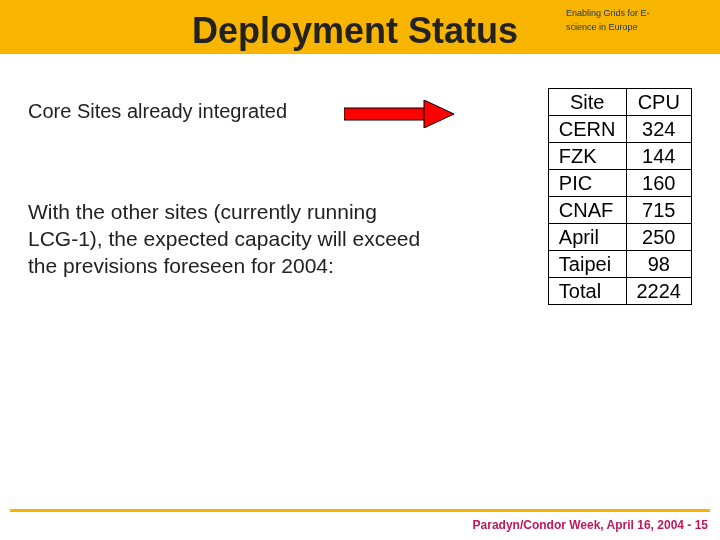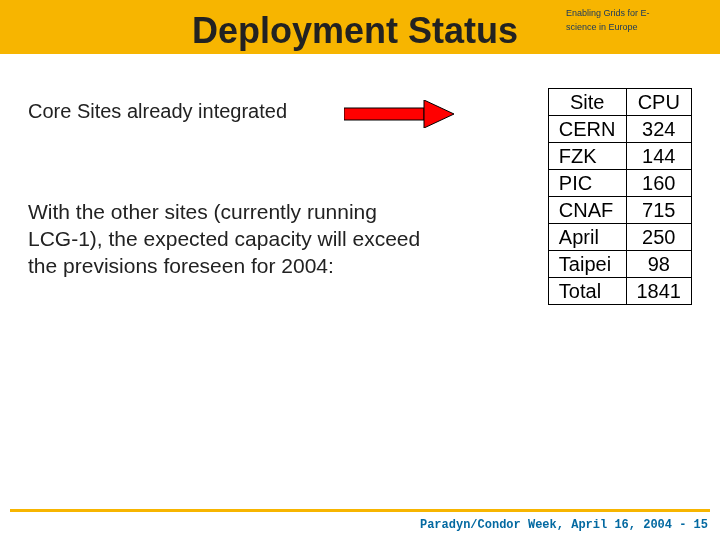--- a/index.html
+++ b/index.html
@@ -126,22 +126,21 @@
     bottom: 28px;
     height: 3px;
     background: #f7b500;
   }
   .footer-text {
     position: absolute;
     right: 12px;
     bottom: 8px;
     font-size: 12px;
     font-weight: bold;
-    color: #0369a1;
-    font-family: Liberation Mono, monospace;
+    color: #be185d;
   }
 </style>
 </head>
 <body>
 
 <div class="header-band"></div>
 <div class="header-square"></div>
 
 <div class="slide-title">Deployment Status</div>
 
@@ -185,19 +184,19 @@
   <tr>
         <td>April</td>
         <td class="cpu">250</td>
       </tr>
   <tr>
         <td>Taipei</td>
         <td class="cpu">98</td>
       </tr>
   <tr>
         <td>Total</td>
-        <td class="cpu">1841</td>
+        <td class="cpu">2224</td>
       </tr>
 </tbody>
   </table>
 
 <div class="footer-rule"></div>
 <div class="footer-text">Paradyn/Condor Week, April 16, 2004 -  15</div>
 
 </body></html>

